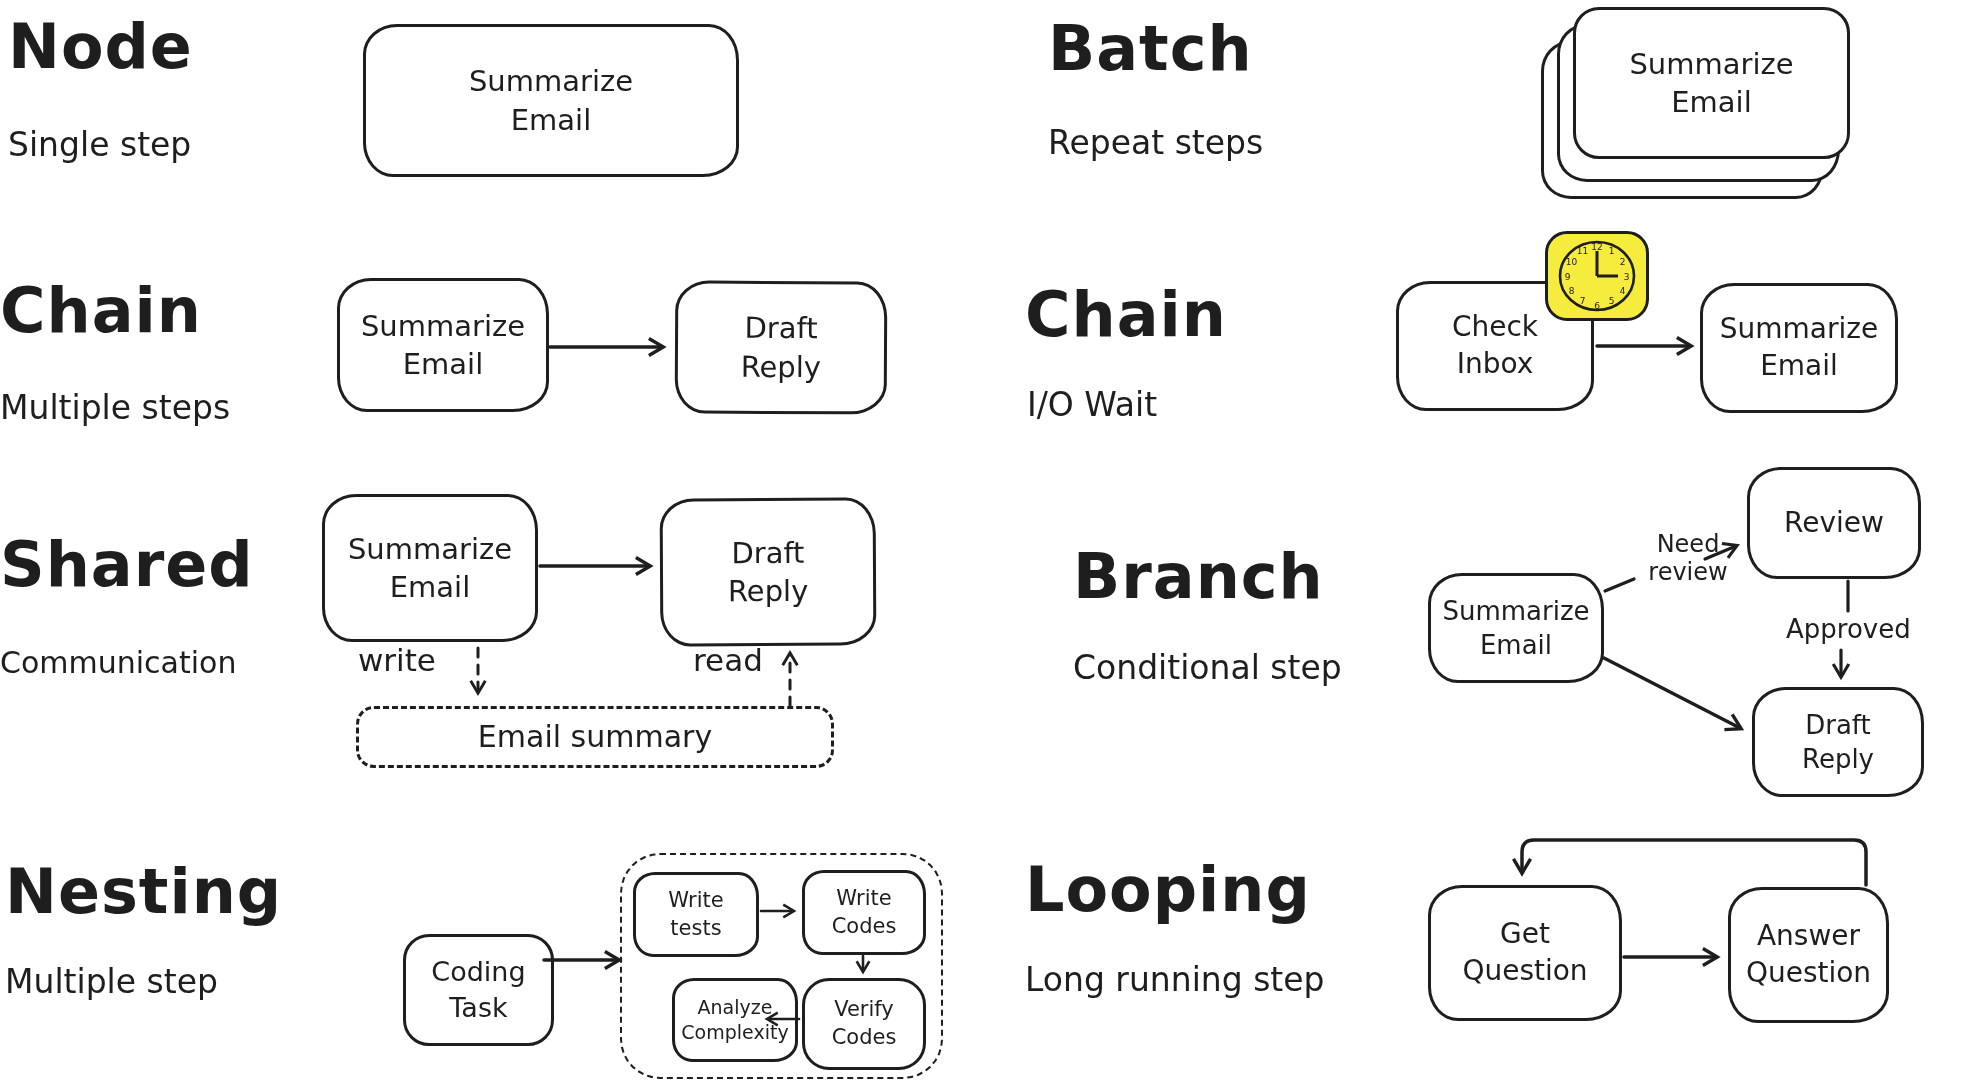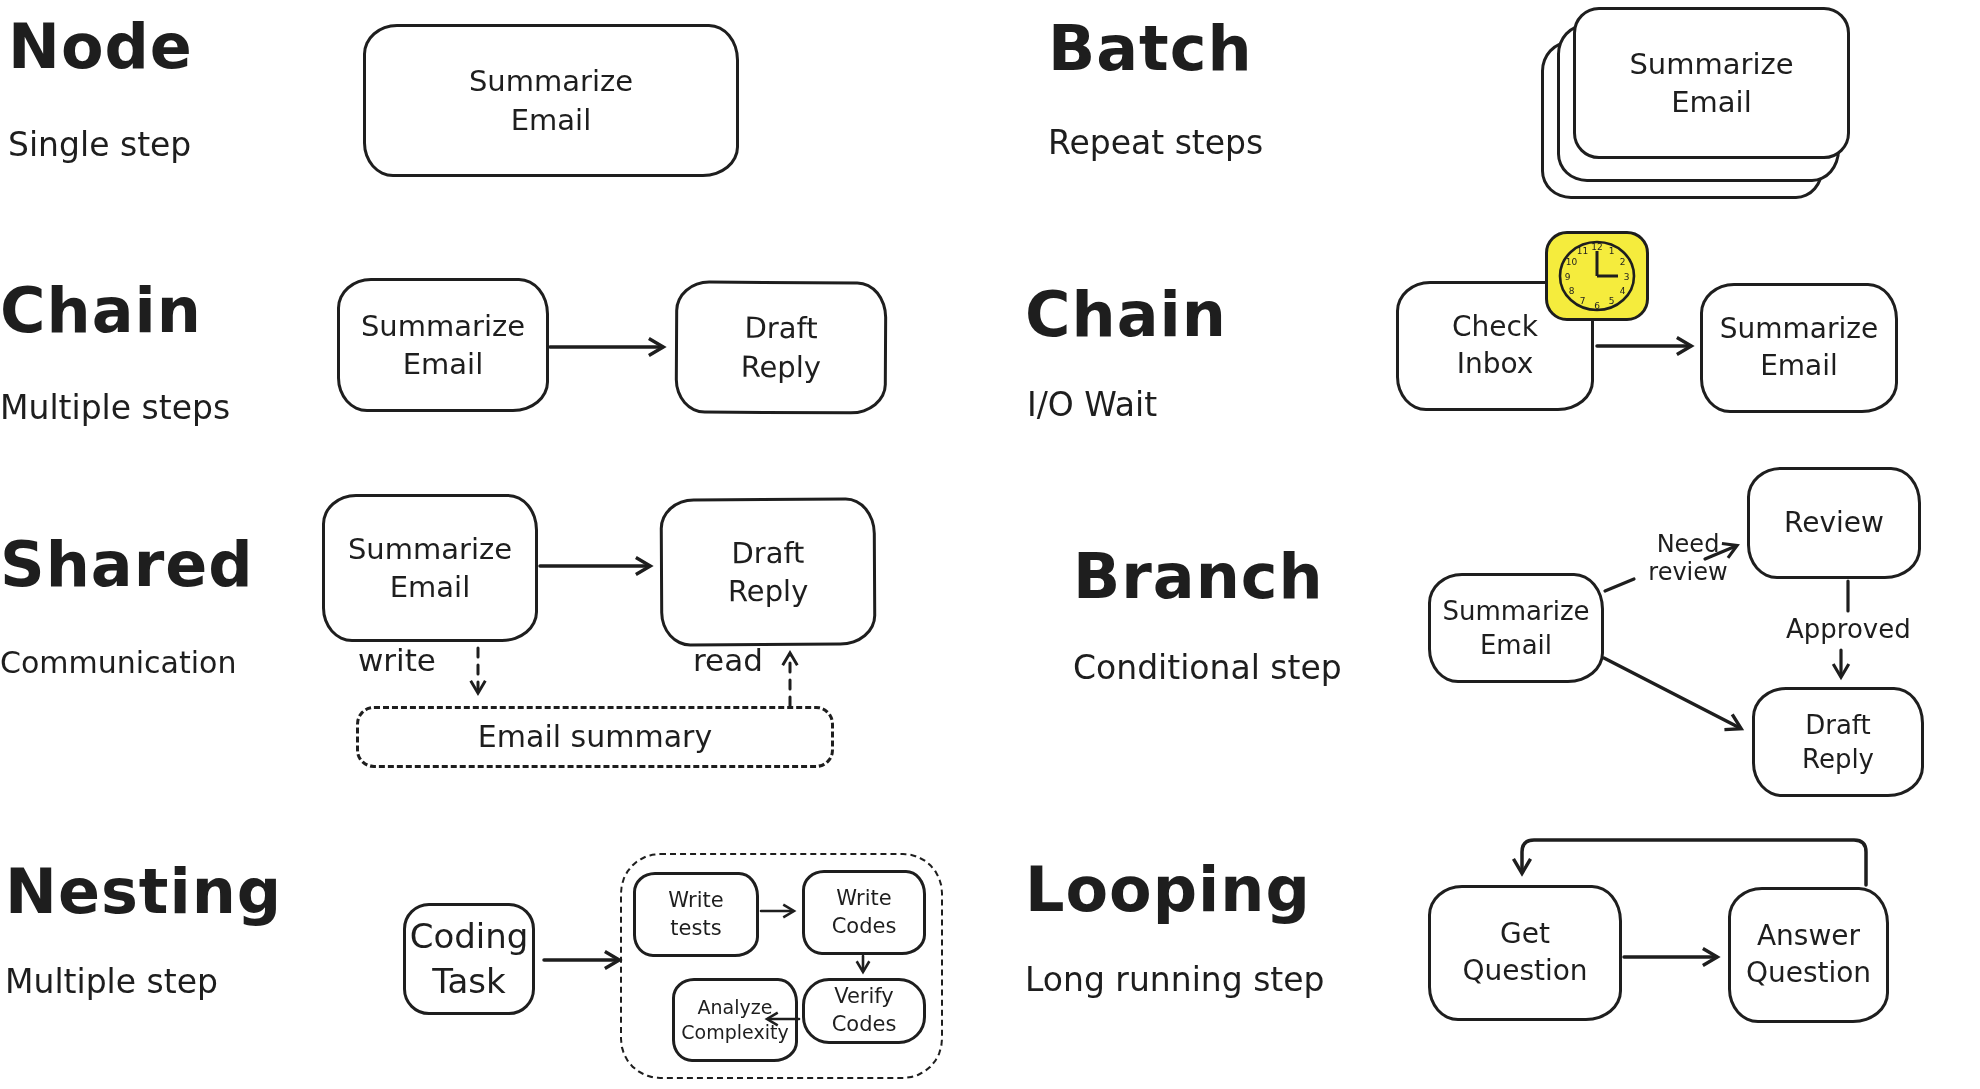--- a/index.html
+++ b/index.html
@@ -59,38 +59,38 @@
 Reply</span>
   </div>
   <div class="floatlbl" style="left:358px;top:642px;font-size:31px;">write</div>
   <div class="floatlbl" style="left:693px;top:642px;font-size:31px;">read</div>
   <div class="box dashed" style="left:356px;top:706px;width:478px;height:62px;border-radius:18px;font-size:30px;">
     <span class="lbl">Email summary</span>
   </div>
 
   <div class="title" style="left:5px;top:855px;">Nesting</div>
   <div class="subtitle" style="left:5px;top:962px;">Multiple step</div>
-  <div class="box" style="left:403px;top:903px;width:132px;height:112px;border-radius:26px;font-size:34px;">
+  <div class="box" style="left:403px;top:934px;width:151px;height:112px;border-radius:26px;font-size:27px;">
     <span class="lbl">Coding
 Task</span>
   </div>
   <div class="box dashed" style="left:620px;top:853px;width:323px;height:226px;border-radius:40px;border-width:2.5px;"></div>
   <div class="box small" style="left:633px;top:872px;width:126px;height:85px;">
     <span class="lbl">Write
 tests</span>
   </div>
   <div class="box small" style="left:802px;top:870px;width:124px;height:85px;">
     <span class="lbl">Write
 Codes</span>
   </div>
   <div class="box small" style="left:633px;top:978px;width:126px;height:84px;font-size:19px;margin-left:39px;">
     <span class="lbl">Analyze
 Complexity</span>
   </div>
-  <div class="box small" style="left:802px;top:978px;width:124px;height:66px;border-radius:27px;">
+  <div class="box small" style="left:802px;top:978px;width:124px;height:92px;border-radius:27px;">
     <span class="lbl">Verify
 Codes</span>
   </div>
 
   <div class="title" style="left:1048px;top:12px;">Batch</div>
   <div class="subtitle" style="left:1048px;top:123px;">Repeat steps</div>
   <div class="card" style="left:1541px;top:41px;width:277px;height:152px;"></div>
   <div class="card" style="left:1557px;top:24px;width:277px;height:152px;"></div>
   <div class="box" style="left:1573px;top:7px;width:277px;height:152px;border-radius:26px;">
     <span class="lbl">Summarize

